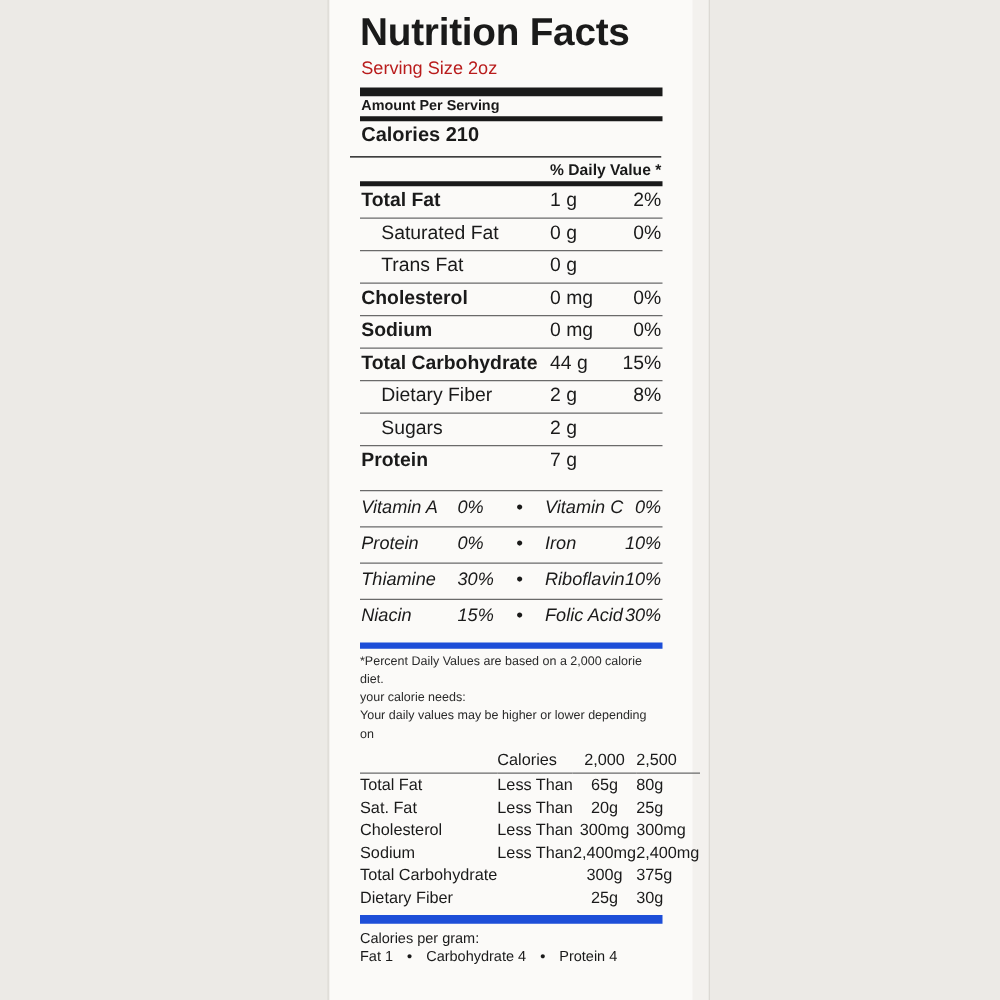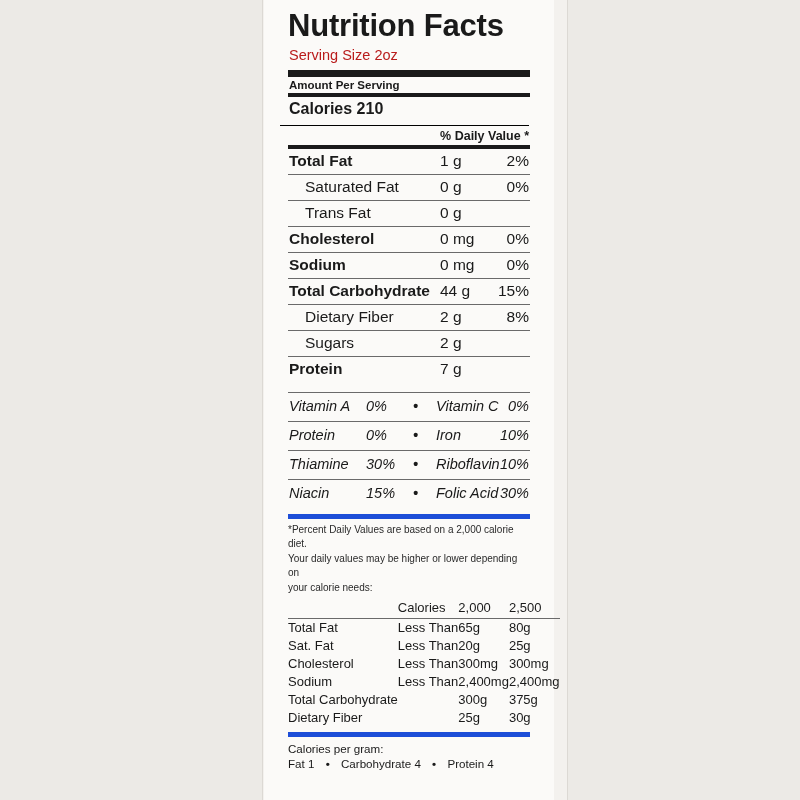--- a/index.html
+++ b/index.html
@@ -148,29 +148,29 @@
     font-size: 13px;
     width: calc(100% - 16px);
     border-collapse: collapse;
   }
   .dvtable td {
     padding: 1.5px 0;
     white-space: nowrap;
   }
   .dvtable .c0 { width: 96px; }
   .dvtable .c1 { width: 72px; }
-  .dvtable .c2 { width: 64px; }
+  .dvtable .c2 { width: 64px; text-align: center; }
   .dvtable .c3 { }
   .dvtable tr.head td { padding-bottom: 2px; }
   .dvtable tr.headline td { border-bottom: 1px solid #6a6a6a; height: 1px; padding: 0; }
   .indent1 { padding-left: 7px; }
   .cpg {
     margin: 5px 8px 0 8px;
     font-size: 11.6px;
-    border-top: 5px solid #1d4ed8;
+    border-top: 7px solid #1d4ed8;
     padding-top: 4px;
     line-height: 15px;
   }
   .cpg .line2 { }
   .cpg .sep { padding: 0 8px; font-weight: bold; }
 </style>
 </head>
 <body>
 
 <div id="page">
@@ -280,22 +280,22 @@
         <span class="v1n">Niacin</span>
         <span class="v1v">15%</span>
         <span class="dot">•</span>
         <span class="v2n">Folic Acid</span>
         <span class="v2v">30%</span>
       </div>
     </div>
 
     <div class="footnote">
       <div>*Percent Daily Values are based on a 2,000 calorie diet.</div>
+      <div>your calorie needs:</div>
       <div>Your daily values may be higher or lower depending on</div>
-      <div>your calorie needs:</div>
     </div>
 
     <table class="dvtable">
       <tbody>
           <tr class="head">
         <td class="c0"></td>
         <td class="c1">Calories</td>
         <td class="c2">2,000</td>
         <td class="c3">2,500</td>
       </tr>

